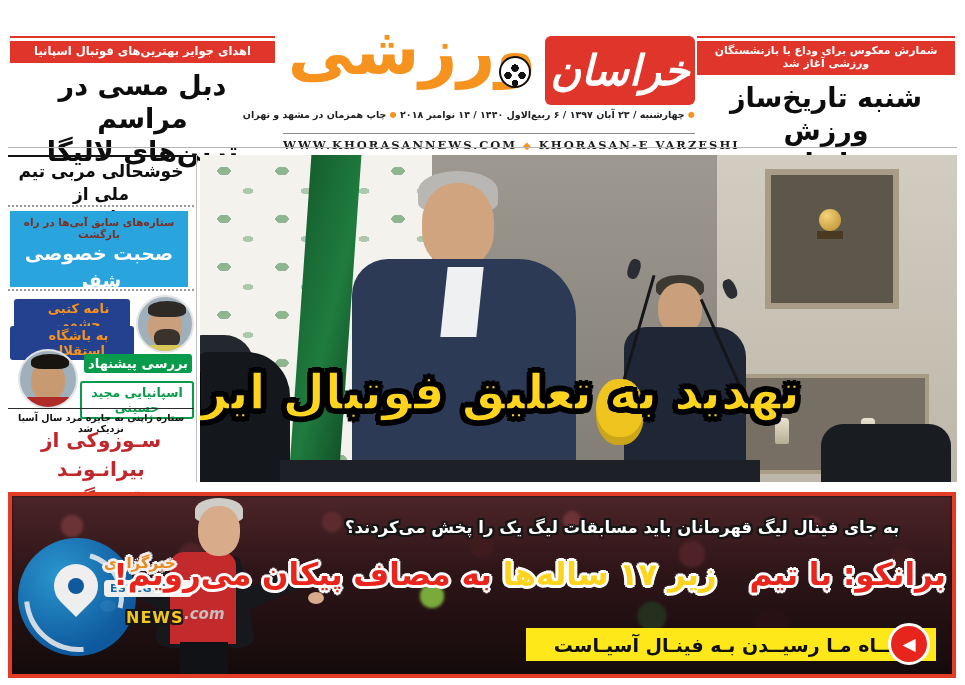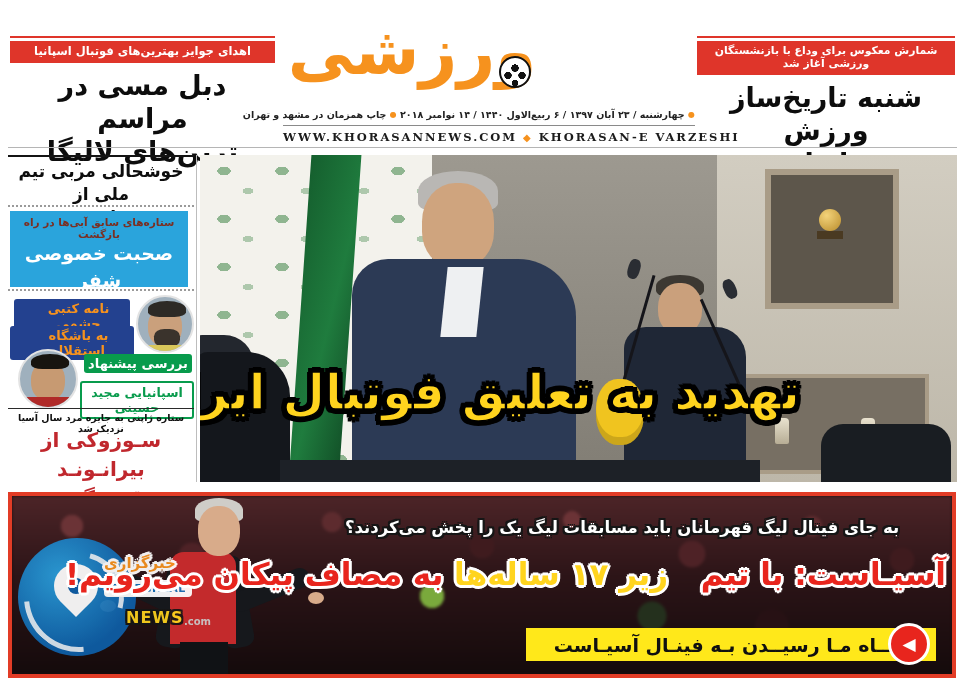--- a/index.html
+++ b/index.html
@@ -34,21 +34,21 @@
             background:var(--red,#df352a);color:#fff;display:flex;align-items:center;justify-content:center;
             font-size:42px;font-weight:800;font-style:italic;}
   .ball-icon{position:absolute;left:216px;top:48px;width:32px;height:32px;border-radius:50%;z-index:3;
       background:radial-gradient(circle at 50% 36%,#111 16%,transparent 17%),
                  radial-gradient(circle at 25% 62%,#111 13%,transparent 14%),
                  radial-gradient(circle at 75% 62%,#111 13%,transparent 14%),
                  radial-gradient(circle at 50% 90%,#111 11%,transparent 12%),#fff;
       border:2px solid #101010;box-sizing:border-box;}
   .dateline{margin-top:4px;text-align:center;font-size:9.5px;color:#222;font-weight:bold;}
   .odot{color:var(--orange,#f6921e);font-size:8px;vertical-align:1px;}
-  .webline{margin-top:5px;border-top:1px solid #8a8a8a;padding-top:4px;text-align:center;
+  .webline{margin-top:13px;border-top:1px solid #8a8a8a;padding-top:4px;text-align:center;
            font-family:"DejaVu Serif",serif;font-weight:bold;font-size:11.5px;letter-spacing:2px;color:#1c1c1c;}
   .diamond{color:var(--orange,#f6921e);font-size:10px;}
   #hdr-rule{left:8px;top:147px;width:949px;height:1px;background:#b5b5b5;}
 
   
   #sidebar{left:8px;top:155px;width:186px;height:330px;}
   .s-topline{position:absolute;left:0;top:0;width:100%;height:2px;background:#141414;}
   .s1{position:absolute;left:0;top:5px;width:100%;text-align:center;font-size:17px;font-weight:800;
       color:#0d0d0d;line-height:1.35;}
   .dotted{position:absolute;left:0;width:100%;border-top:2px dotted #9a9a9a;}
@@ -147,21 +147,21 @@
   .wm-ball{position:absolute;left:2px;top:2px;width:118px;height:118px;border-radius:50%;
       background:radial-gradient(circle at 35% 32%,#2aa0dd,#0e5fa8 70%);}
   .wm-arc{position:absolute;border-radius:50%;border:5px solid rgba(255,255,255,.85);border-color:transparent transparent rgba(255,255,255,.85) transparent;}
   .wm-pin{position:absolute;left:38px;top:28px;width:44px;height:44px;background:#fff;
       border-radius:50% 50% 50% 0;transform:rotate(-45deg);}
   .wm-pin-dot{position:absolute;left:52px;top:42px;width:16px;height:16px;border-radius:50%;background:#0e5fa8;}
   .wm-agency{position:absolute;left:88px;top:18px;color:var(--orange,#f6921e);font-size:15px;font-weight:800;}
   .wm-esteghlal{position:absolute;left:88px;top:44px;background:#fff;color:#1470b8;font-weight:800;
       font-size:11px;letter-spacing:.5px;padding:2px 6px;border-radius:4px;}
   .wm-news{position:absolute;left:110px;top:72px;color:#ffd41e;font-size:16px;font-weight:800;letter-spacing:1px;}
-  .wm-com{position:absolute;left:168px;top:80px;color:#c9c9c9;font-size:10px;font-weight:bold;}
+  .wm-com{position:absolute;left:168px;top:69px;color:#c9c9c9;font-size:15px;font-weight:bold;font-style:italic;}
 </style>
 </head>
 <body>
 
 <div id="page">
 
   <div class="abs hcol" style="left:10px;top:36px;">
     <div class="redline"></div>
     <div class="banner rtl">اهدای جوایز بهترین‌های فوتبال اسپانیا</div>
     <div class="bigHead rtl">
@@ -176,20 +176,21 @@
     <div class="bigHead rtl">
       <div>شنبه تاریخ‌ساز ورزش</div>
       <div>در راه است</div>
     </div>
   </div>
 
   <div id="logo-area" class="abs">
     <div class="logo-row">
       <div class="varzeshi">ورزشی</div>
       <div class="ball-icon"></div>
+      <div class="khorasan-box">خراسان</div>
     </div>
     <div class="dateline rtl nowrap">
       <span class="odot">●</span>
       <span>چهارشنبه / ۲۳ آبان ۱۳۹۷ / ۶ ربیع‌الاول ۱۴۴۰ / ۱۴ نوامبر ۲۰۱۸</span>
       <span class="odot">●</span>
       <span>چاپ همزمان در مشهد و تهران</span>
     </div>
     <div class="webline nowrap">
       <span>WWW.KHORASANNEWS.COM</span>
       <span class="diamond">◆</span>
@@ -297,21 +298,21 @@
       <div class="wm-pin"></div>
       <div class="wm-pin-dot"></div>
       <div class="wm-agency ow">خبرگزاری</div>
       <div class="wm-esteghlal">ESTEGHLAL</div>
       <div class="wm-news od">NEWS</div>
       <div class="wm-com">.com</div>
     </div>
 
     <div class="abs b-kick od rtl nowrap">به جای فینال لیگ قهرمانان باید مسابقات لیگ یک را پخش می‌کردند؟</div>
     <div class="abs b-head rtl nowrap">
-      <span class="b-red ow">آسیـاست: با تیم</span>
+      <span class="b-red ow">برانکو: با تیم</span>
       <span class="b-yellow ow"> زیر ۱۷ ساله‌ها </span>
       <span class="b-red ow">به مصاف پیکان می‌رویم!</span>
     </div>
 
     <div class="abs strip rtl">
       <span class="strip-text nowrap">گنــاه مـا رسیــدن بـه فینـال آسیـاست</span>
       <span class="strip-circle">
           <span>◀</span>
         </span>
     </div>

